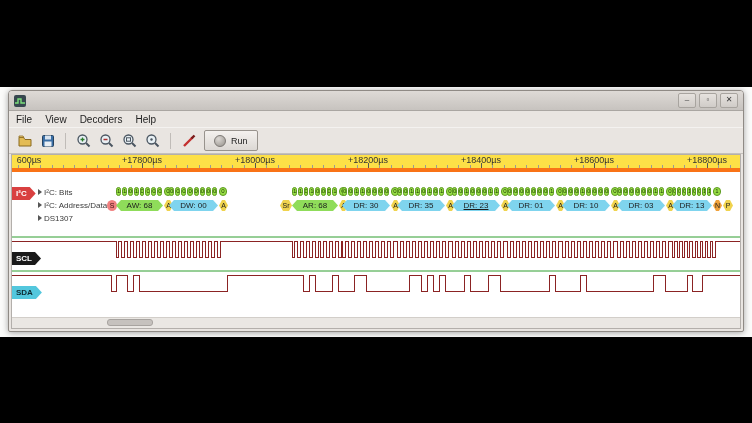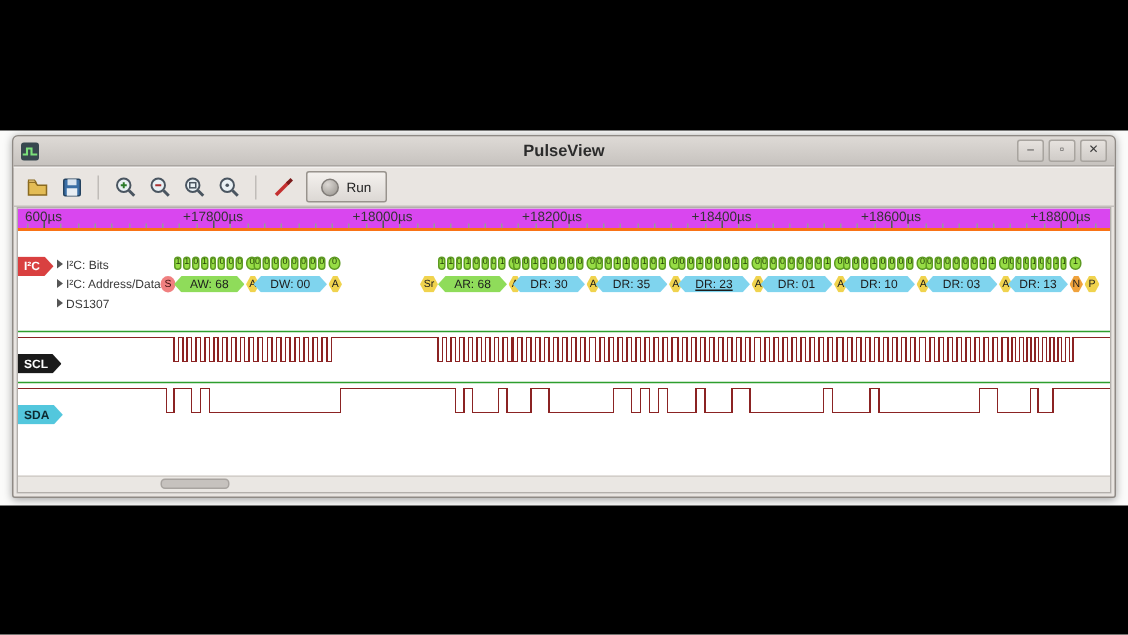--- a/index.html
+++ b/index.html
@@ -29,21 +29,21 @@
   .tsep{width:1px;height:16px;background:#c0bcb8;margin:0 5px;flex:0 0 1px;}
   .combo{height:17px;width:84px;background:#fff;border:1px solid #98938d;border-radius:2px;
     font-size:9px;color:#222;display:flex;align-items:center;padding:0 3px;box-sizing:border-box;margin:0 2px;}
   .combo .val{overflow:hidden;white-space:nowrap;flex:1;}
   .combo .arr{font-size:7px;color:#555;}
   .runbtn{height:19px;border:1px solid #98938d;border-radius:2px;margin-left:3px;
     background:linear-gradient(#f4f1ee,#dcd8d4);display:flex;align-items:center;gap:5px;padding:0 9px;font-size:9px;color:#222;}
   .led{width:10px;height:10px;border-radius:50%;border:1px solid #807c78;
     background:radial-gradient(circle at 35% 30%,#dcd8d4,#96928c);background-color:#a8a4a0;}
   .traceview{flex:1;margin:0 2px 2px;background:#fff;border:1px solid #b3afab;position:relative;overflow:hidden;}
-  .ruler{position:absolute;left:0;top:0;right:0;height:13px;background:#d946ef;border-bottom:2px solid #f97316;
+  .ruler{position:absolute;left:0;top:0;right:0;height:13px;background:#fde047;border-bottom:4px solid #f97316;
     font-size:9px;color:#333;overflow:hidden;}
   .ruler-label{position:absolute;top:0;transform:translateX(-50%);white-space:nowrap;}
   .tick{position:absolute;width:1px;background:#999;bottom:0;height:3px;}
   .tick.major{background:#555;height:5px;}
   .rowlabel{position:absolute;font-size:8px;color:#3a3a3a;display:flex;align-items:center;gap:2px;height:10px;white-space:nowrap;}
   .expander{width:0;height:0;border-left:4px solid #555;border-top:3px solid transparent;border-bottom:3px solid transparent;}
   .tag{position:absolute;left:0;height:13px;font-size:8px;font-weight:bold;line-height:13px;
     padding:0 9px 0 4px;clip-path:polygon(0 0,calc(100% - 6px) 0,100% 50%,calc(100% - 6px) 100%,0 100%);}
   .hex{position:absolute;height:11px;line-height:11px;text-align:center;font-size:8px;color:#1c1c1c;
     clip-path:polygon(0 50%,5px 0,calc(100% - 5px) 0,100% 50%,calc(100% - 5px) 100%,5px 100%);
@@ -64,28 +64,33 @@
 
 <div class="stage">
   <div class="window">
 
     <div class="titlebar">
       <div class="appicon">
         <svg width="10" height="10" viewBox="0 0 10 10">
             <polyline points="0,7 3,7 3,3 6,3 6,7 10,7" fill="none" stroke="#7be07b" stroke-width="1.4"></polyline>
           </svg>
       </div>
-      <div class="apptitle">PulseView</div>
       <div class="winbtns">
         <div class="winbtn">–</div>
         <div class="winbtn">▫</div>
         <div class="winbtn">✕</div>
       </div>
     </div>
 
+    <div class="menubar">
+        <span class="menu-item">File</span>
+        <span class="menu-item">View</span>
+        <span class="menu-item">Decoders</span>
+        <span class="menu-item">Help</span>
+      </div>
 
     <div class="toolbar">
       <div class="tbtn">
         <svg width="16" height="16" viewBox="0 0 16 16">
           <path d="M2 4.5h4.5L8 6.5h6v6.5H2z" fill="#e3bc55" stroke="#8a6a20" stroke-width="1"></path>
           <path d="M2 4.5v-1.5h4l1 1.5z" fill="#f0d080" stroke="#8a6a20" stroke-width="0.8"></path>
         </svg>
       </div>
       <div class="tbtn">
         <svg width="16" height="16" viewBox="0 0 16 16">

